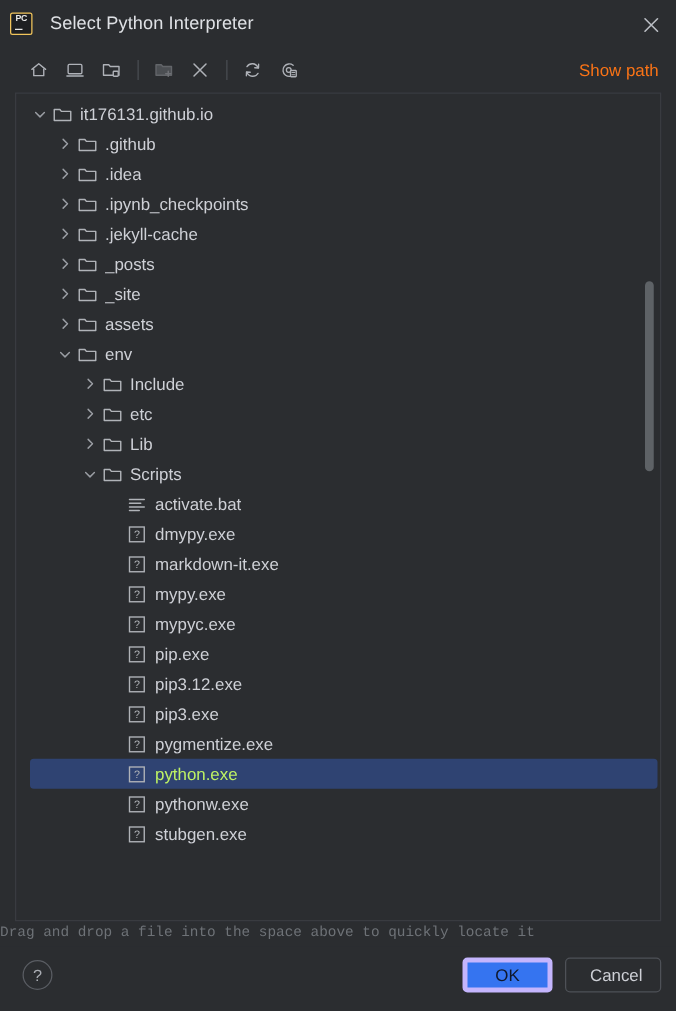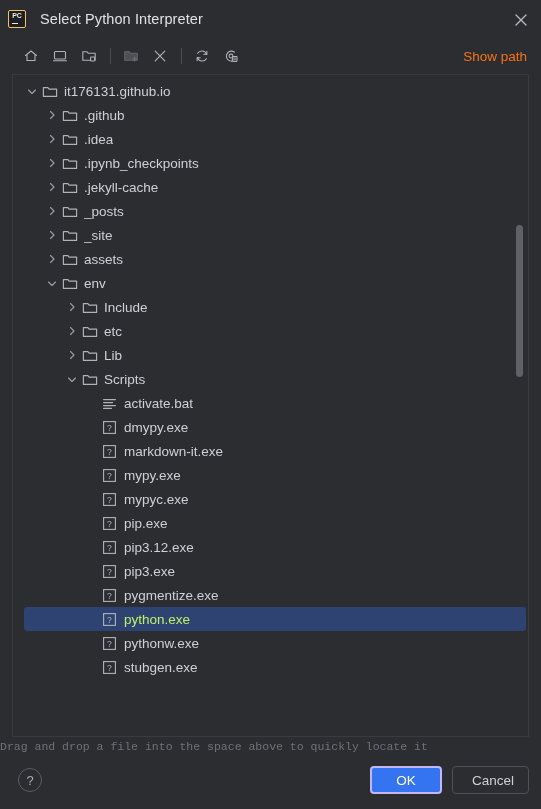--- a/index.html
+++ b/index.html
@@ -208,22 +208,22 @@
     height: 28px;
     min-width: 72px;
     border-radius: 4px;
     font-size: 13.5px;
     display: flex; align-items: center; justify-content: center;
     cursor: pointer;
     padding: 0 14px;
   }
   .btn-primary {
     background: #3574F0;
-    color: #fef9c3;
-    border: 2px solid #c4b5fd;
+    color: #0f172a;
+    border: 4px solid #c4b5fd;
     margin-right: 10px;
   }
   .btn-secondary {
     background: transparent;
     color: #CED0D6;
     border: 1px solid #4E5157;
     padding-left: 19px;
   }
 </style>
 </head>

